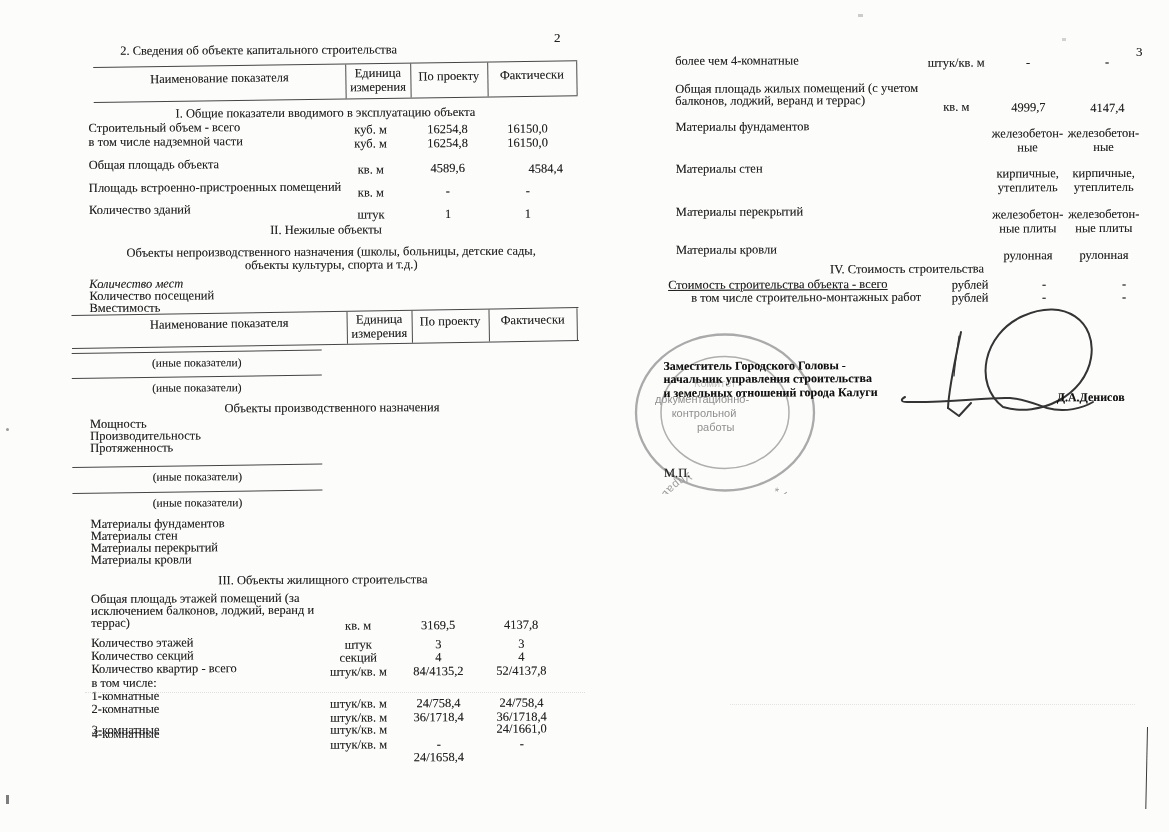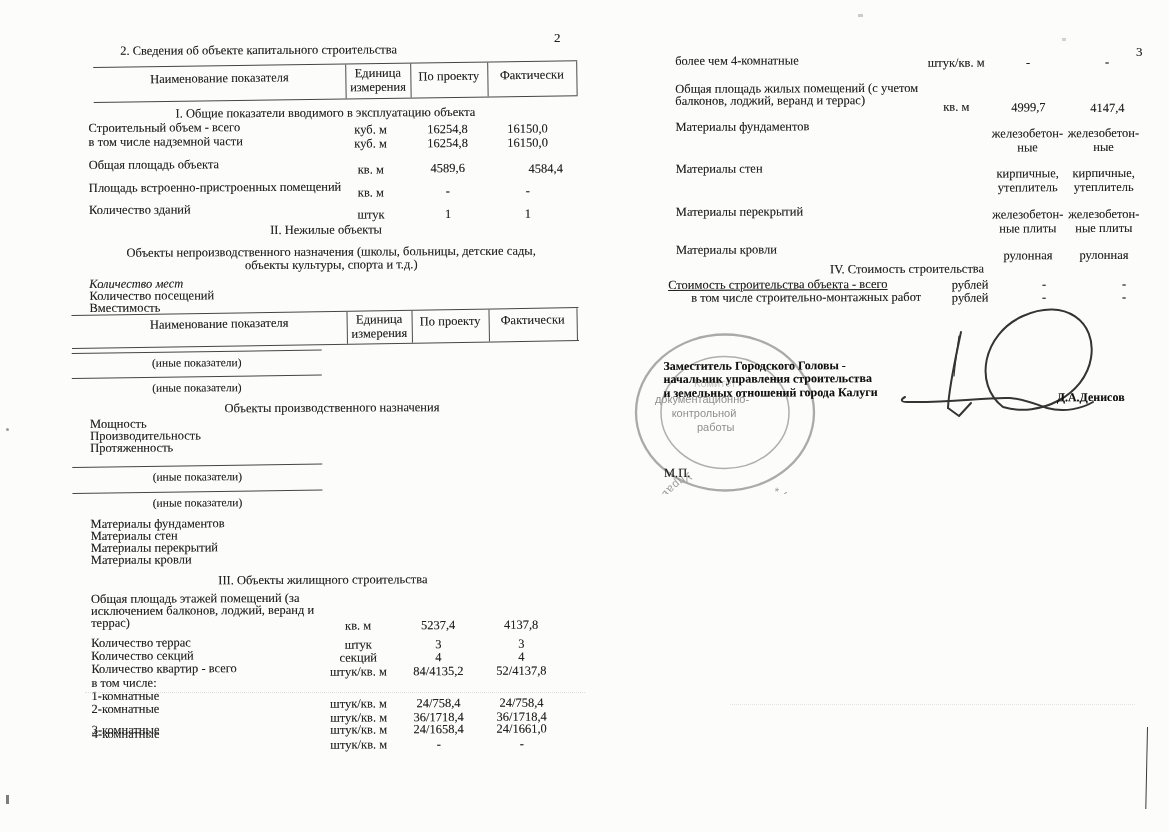--- a/index.html
+++ b/index.html
@@ -109,24 +109,24 @@
     <div class="t" style="left:3px;top:514px;">Материалы перекрытий</div>
     <div class="t" style="left:3px;top:526px;">Материалы кровли</div>
 
     <div class="t ctr" style="left:0;top:547px;width:470px;">III. Объекты жилищного строительства</div>
 
     <div class="t" style="left:3px;top:565px;">Общая площадь этажей помещений (за</div>
     <div class="t" style="left:3px;top:577px;">исключением балконов, лоджий, веранд и</div>
 
     <div class="t" style="left:3px;top:589px;">террас)</div>
     <div class="cell" style="left:225px;top:592px;width:90px;">кв. м</div>
-    <div class="cell" style="left:307px;top:592px;width:86px;">5237,4</div>
+    <div class="cell" style="left:307px;top:592px;width:86px;">3169,5</div>
     <div class="cell" style="left:389px;top:592px;width:88px;">4137,8</div>
 
-    <div class="t" style="left:3px;top:609px;">Количество террас</div>
+    <div class="t" style="left:3px;top:609px;">Количество этажей</div>
     <div class="cell" style="left:225px;top:611px;width:90px;">штук</div>
     <div class="cell" style="left:307px;top:611px;width:86px;">3</div>
     <div class="cell" style="left:389px;top:611px;width:88px;">3</div>
 
     <div class="t" style="left:3px;top:622px;">Количество секций</div>
     <div class="cell" style="left:225px;top:624px;width:90px;">секций</div>
     <div class="cell" style="left:307px;top:624px;width:86px;">4</div>
     <div class="cell" style="left:389px;top:624px;width:88px;">4</div>
 
     <div class="t" style="left:3px;top:635px;">Количество квартир - всего</div>
@@ -142,21 +142,21 @@
     <div class="cell" style="left:307px;top:670px;width:86px;">24/758,4</div>
     <div class="cell" style="left:389px;top:670px;width:88px;">24/758,4</div>
 
     <div class="t" style="left:3px;top:696px;">3-комнатные</div>
     <div class="cell" style="left:225px;top:684px;width:90px;">штук/кв. м</div>
     <div class="cell" style="left:307px;top:684px;width:86px;">36/1718,4</div>
     <div class="cell" style="left:389px;top:684px;width:88px;">36/1718,4</div>
 
     <div class="t" style="left:3px;top:700px;">4-комнатные</div>
     <div class="cell" style="left:225px;top:696px;width:90px;">штук/кв. м</div>
-    <div class="cell" style="left:307px;top:696px;width:86px;">24/1658,4</div>
+    <div class="cell" style="left:307px;top:724px;width:86px;">24/1658,4</div>
     <div class="cell" style="left:389px;top:696px;width:88px;">24/1661,0</div>
 
     <div class="cell" style="left:225px;top:711px;width:90px;">штук/кв. м</div>
     <div class="cell" style="left:307px;top:711px;width:86px;">-</div>
     <div class="cell" style="left:389px;top:711px;width:88px;">-</div>
   </div>
 
   <svg style="position:absolute;left:633px;top:331px;" width="184" height="163" viewBox="0 0 184 163">
     <ellipse cx="92" cy="81.5" rx="89" ry="78" fill="none" stroke="#9b9b9b" stroke-width="2.3" opacity="0.85"></ellipse>
     <ellipse cx="92" cy="81.5" rx="64" ry="56" fill="none" stroke="#9b9b9b" stroke-width="1.5" opacity="0.8"></ellipse>

